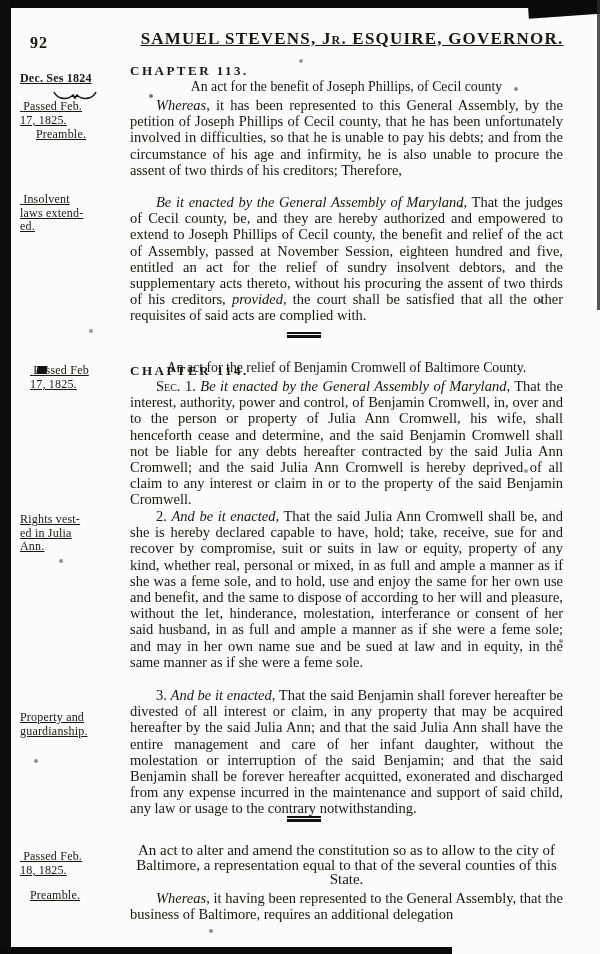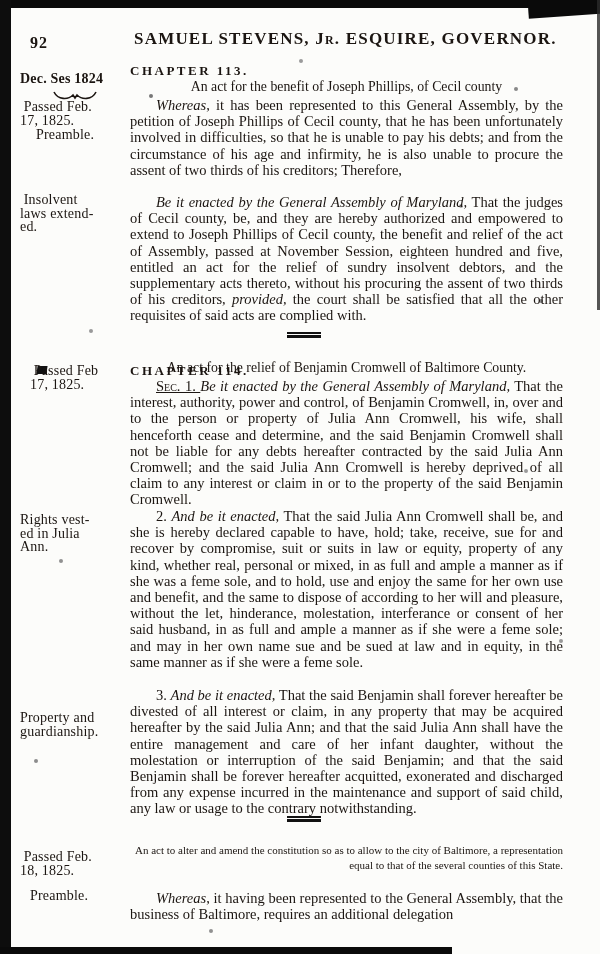--- a/index.html
+++ b/index.html
@@ -14,35 +14,35 @@
   .edge-left{position:absolute;left:0;top:0;width:11px;height:954px;background:#0d0d0d;}
   .edge-right-sliver{position:absolute;right:0;top:0;width:3px;height:310px;background:#2a2a2a;opacity:.8;}
   .edge-bottom{position:absolute;left:0;bottom:0;width:452px;height:7px;background:#0a0a0a;}
   .speckles{position:absolute;left:0;top:0;width:2px;height:2px;background:transparent;border-radius:50%;
     box-shadow:150px 95px 0 1px #777, 515px 88px 0 1px #888, 90px 330px 0 1px #999,
     540px 300px 0 1px #8a8a8a, 60px 560px 0 1px #909090, 525px 470px 0 1px #9a9a9a,
     35px 760px 0 1px #8c8c8c, 210px 930px 0 1px #909090, 560px 640px 0 1px #999,
     460px 205px 0 1px #aaa, 300px 60px 0 1px #9a9a9a;}
   
   .page-num{position:absolute;left:30px;top:34px;font-size:16px;font-weight:bold;letter-spacing:1px;}
-  .running-header{position:absolute;left:134px;right:30px;top:29px;
-    font-size:17px;font-weight:bold;letter-spacing:1.2px;font-variant:small-caps;}
+  .running-header{position:absolute;left:134px;right:30px;top:29px;text-align:center;
+    font-size:17px;font-weight:bold;letter-spacing:1.2px;font-variant:small-caps;text-decoration:underline;}
   
-  .mnote{position:absolute;left:20px;width:106px;font-size:14px;line-height:13.6px;
-    white-space:pre-wrap;letter-spacing:.2px;}
+  .mnote{position:absolute;left:20px;width:106px;font-size:12px;line-height:13.6px;
+    white-space:pre-wrap;letter-spacing:.2px;text-decoration:underline;}
   .mnote.bold{font-weight:bold;}
   .underbrace{position:absolute;left:52px;top:90px;}
   .ink-mark{position:absolute;left:37px;top:366px;width:10px;height:8px;background:#111;transform:skewX(-8deg);}
   
   .bodyblock{position:absolute;left:130px;width:433px;font-size:14.5px;line-height:16.2px;}
   .chap-head{text-align:left;font-weight:bold;font-size:13px;letter-spacing:2.5px;}
   .chap-title{text-align:center;font-size:13.8px;line-height:14.6px;}
   .para{text-align:justify;text-indent:26px;margin:0;}
   .ital{font-style:italic;}
-  .sc{font-variant:small-caps;text-decoration:underline;}
+  .sc{font-variant:small-caps;}
   .divider{position:absolute;left:287px;width:34px;height:3px;background:#111;
     border-top:1px solid #fcfcfa;box-shadow:0 -2px 0 #111;}
 </style>
 </head>
 <body>
 
 <div id="scan-page">
 
   <div class="edge-top"></div>
   <div class="edge-top-right"></div>
@@ -86,16 +86,16 @@
   <div class="divider" style="top:334px;"></div>
 
   <div class="bodyblock chap-head" style="top:363px;">CHAPTER 114.</div>
   <div class="bodyblock chap-title" style="top:361px;">An act for the relief of Benjamin Cromwell of Baltimore County.</div>
   <p class="bodyblock para" style="top:378px;"><span class="sc">Sec. 1. </span><span class="ital">Be it enacted by the General Assembly of Maryland,</span><span> That the interest, authority, power and control, of Benjamin Cromwell, in, over and to the person or property of Julia Ann Cromwell, his wife, shall henceforth cease and determine, and the said Benjamin Cromwell shall not be liable for any debts hereafter contracted by the said Julia Ann Cromwell; and the said Julia Ann Cromwell is hereby deprived of all claim to any interest or claim in or to the property of the said Benjamin Cromwell.</span></p>
   <p class="bodyblock para" style="top:508px;"><span>2. </span><span class="ital">And be it enacted,</span><span> That the said Julia Ann Cromwell shall be, and she is hereby declared capable to have, hold; take, receive, sue for and recover by compromise, suit or suits in law or equity, property of any kind, whether real, personal or mixed, in as full and ample a manner as if she was a feme sole, and to hold, use and enjoy the same for her own use and benefit, and the same to dispose of according to her will and pleasure, without the let, hinderance, molestation, interferance or consent of her said husband, in as full and ample a manner as if she were a feme sole; and may in her own name sue and be sued at law and in equity, in the same manner as if she were a feme sole.</span></p>
   <p class="bodyblock para" style="top:687px;"><span>3. </span><span class="ital">And be it enacted,</span><span> That the said Benjamin shall forever hereafter be divested of all interest or claim, in any property that may be acquired hereafter by the said Julia Ann; and that the said Julia Ann shall have the entire management and care of her infant daughter, without the molestation or interruption of the said Benjamin; and that the said Benjamin shall be forever hereafter acquitted, exonerated and discharged from any expense incurred in the maintenance and support of said child, any law or usage to the contrary notwithstanding.</span></p>
 
   <div class="divider" style="top:818px;"></div>
 
-  <div class="bodyblock chap-title" style="top:843px;font-size:11px;text-align:right;">An act to alter and amend the constitution so as to allow to the city of Baltimore, a representation equal to that of the several counties of this State.</div>
+  <div class="bodyblock chap-title" style="top:843px;font-size:15px;">An act to alter and amend the constitution so as to allow to the city of Baltimore, a representation equal to that of the several counties of this State.</div>
   <p class="bodyblock para" style="top:854px;margin-top:36px;"><span class="ital">Whereas</span><span>, it having been represented to the General Assembly, that the business of Baltimore, requires an additional delegation</span></p>
 
 </div>
 
 </body></html>

